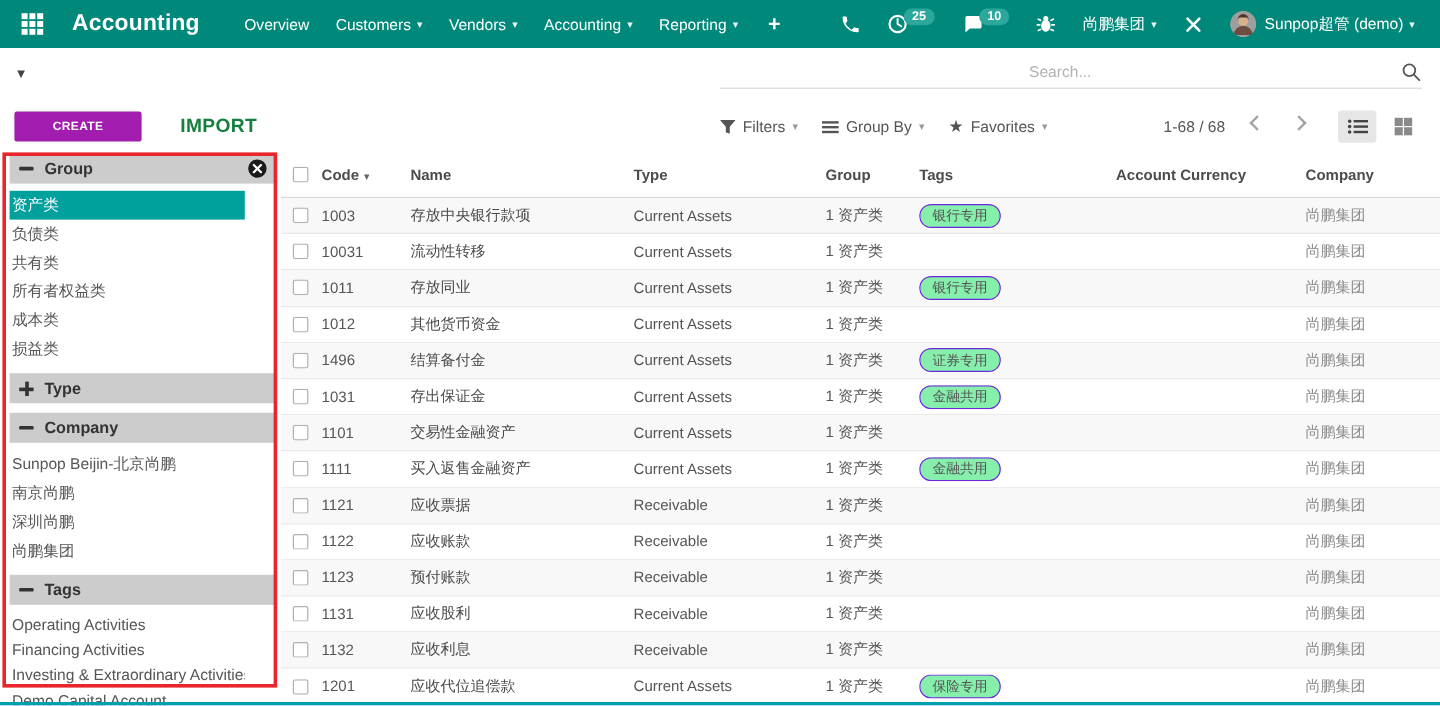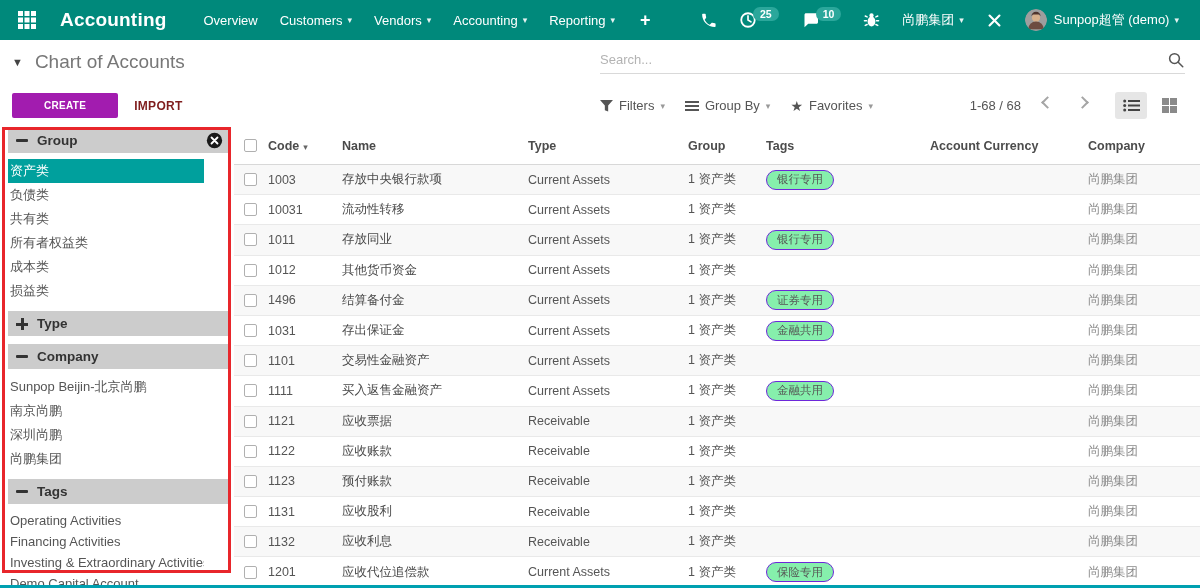--- a/index.html
+++ b/index.html
@@ -24,25 +24,25 @@
 
   
   .control-panel { height:87px; }
   .cp-row1 { height:44px; display:flex; align-items:center; }
   .cp-row2 { height:43px; display:flex; align-items:center; }
   .breadcrumb-area { flex:1; display:flex; align-items:center; padding-left:12px; }
   .bc-caret { font-size:11px; color:#444; margin-right:12px; cursor:pointer; }
   .page-title { font-size:19px; color:#777; }
   .search-area { width:600px; padding-right:15px; display:flex; align-items:center; }
   .search-box { flex:1; display:flex; align-items:center; border-bottom:1px solid #d9d9d9; padding-bottom:4px; }
-  .search-input { flex:1; border:0; outline:0; font-size:13px; color:#555; font-family:inherit; }
+  .search-input { flex:1; border:0; outline:0; font-size:13px; color:#555; font-family:inherit;text-align:center; }
   .search-input::placeholder { color:#b3b3b3; }
   .btns-area { flex:1; padding-left:12px; display:flex; align-items:center; }
   .btn-create { background:#a21caf; color:#fff; border:0; font-size:10px; font-weight:bold; padding:7px 32px; letter-spacing:.3px; cursor:pointer; border-radius:2px; }
-  .btn-import { background:none; border:0; color:#7f1d1d; font-size:12px; font-weight:bold; margin-left:16px; letter-spacing:.3px; cursor:pointer; }
+  .btn-import { background:none; border:0; color:#15803d; font-size:16px; font-weight:bold; margin-left:32px; letter-spacing:.3px; cursor:pointer; }
   .filters-area { width:600px; padding-right:15px; display:flex; align-items:center; }
   .filter-btn { display:flex; align-items:center; font-size:13px; color:#555; margin-right:20px; cursor:pointer; white-space:nowrap; }
   .filter-btn .f-ic { margin-right:6px; display:flex; align-items:center; }
   .filter-btn .caret { font-size:9px; color:#999; margin-left:6px; }
   .star-glyph { color:#555; font-size:14px; }
   .pager { margin-left:auto; display:flex; align-items:flex-start; }
   .pager-text { font-size:13px; color:#555; margin-right:22px; }
   .chev { width:9px; height:9px; border-top:2px solid #a5a5a5; border-left:2px solid #a5a5a5; cursor:pointer; }
   .chev-left { transform:rotate(-45deg); margin-right:26px; }
   .chev-right { transform:rotate(135deg); margin-right:28px; }
@@ -197,21 +197,20 @@
       <span>Sunpop超管 (demo)</span>
       <span class="caret">▾</span>
     </div>
   </div>
 </div>
 
 <div class="control-panel">
   <div class="cp-row1">
     <div class="breadcrumb-area">
       <span class="bc-caret">▼</span>
-      <span class="page-title">Chart of Accounts</span>
     </div>
     <div class="search-area">
       <div class="search-box">
         <input class="search-input" type="text" placeholder="Search..." style="">
         <svg width="18" height="18" viewBox="0 0 24 24">
           <circle cx="10" cy="10" r="6.5" fill="none" stroke="#555" stroke-width="2"></circle>
           <path d="M15 15l6 6" stroke="#555" stroke-width="2" stroke-linecap="round"></path>
         </svg>
       </div>
     </div>

